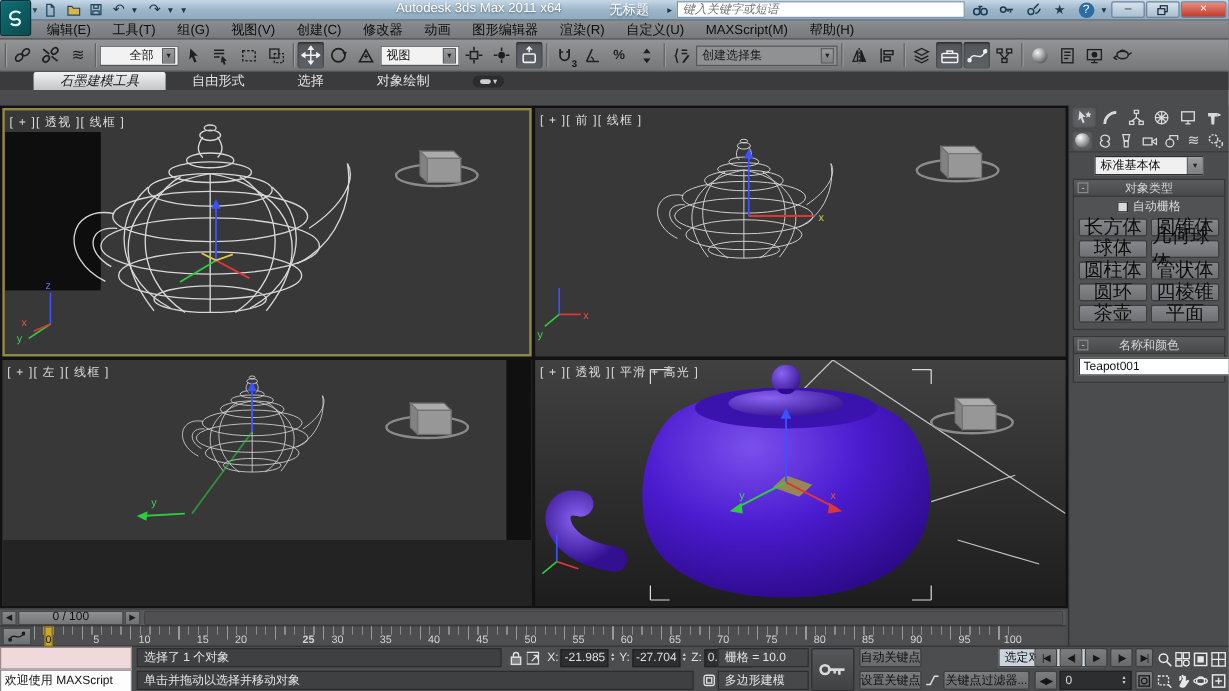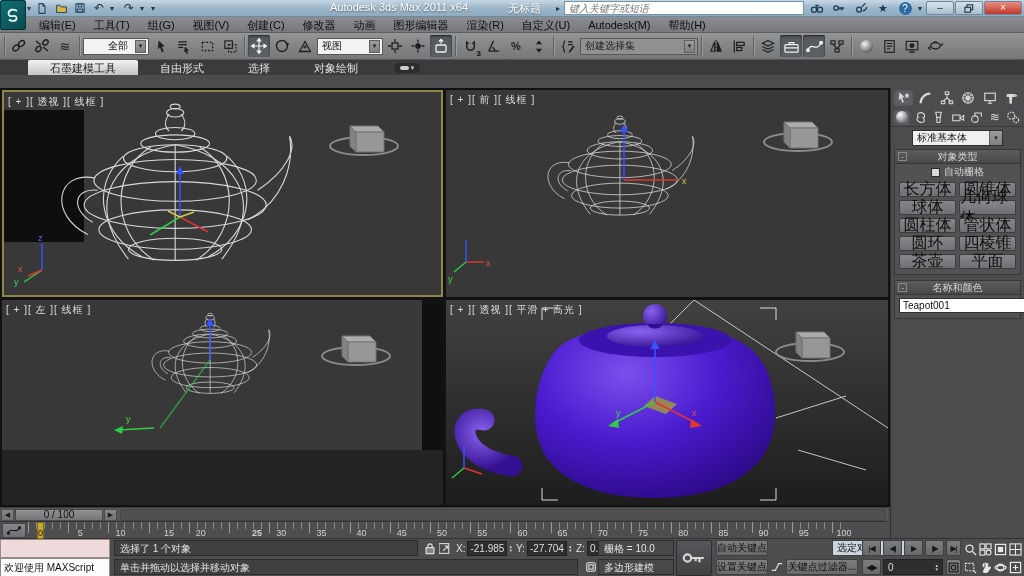--- a/index.html
+++ b/index.html
@@ -52,21 +52,21 @@
     font-size:10px; color:#111; padding:0 2px 0 4px; }
   .tdrop .arrowbox { width:11px; height:13px; margin-left:3px; background:linear-gradient(#9a9c9e,#7e8082);
     border:1px solid #5e6062; display:flex; align-items:center; justify-content:center; font-size:7px; color:#222; }
   .tdrop.darkdd { background:#8f9193; color:#1a1a1a; }
   .subchar { position:absolute; right:0; bottom:-1px; font-size:8px; font-weight:bold; color:#101010; }
 
   
   .ribbon-tabs { position:absolute; left:0; top:60px; width:1024px; height:15px; background:#3b3b3d;
     display:flex; align-items:flex-end; padding-left:28px; }
   .rtab { padding:1px 22px; font-size:11px; color:#e3e3e3; height:15px; line-height:14px; }
-  .rtab.active { background:linear-gradient(#f2f2f3,#c4c5c7); color:#1a1a1a; border-radius:2px 2px 0 0; }
+  .rtab.active { background:linear-gradient(#f2f2f3,#c4c5c7); color:#1a1a1a; border-radius:2px 2px 0 0;font-style:italic; }
   .ribbon-min { margin-left:14px; margin-bottom:2px; width:26px; height:10px; background:#2c2c2e; border-radius:5px;
     color:#cfcfcf; font-size:7px; display:flex; align-items:center; justify-content:center; gap:2px; }
   .panel-strip { position:absolute; left:0; top:75px; width:1024px; height:13px;
     background:linear-gradient(#d6d7d9,#b9babc); border-bottom:1px solid #707274; }
   .panel-tab { position:absolute; left:2px; top:0; height:13px; padding:0 8px; background:linear-gradient(#e3e4e6,#c6c7c9);
     border:1px solid #8d8f91; border-bottom:none; font-size:10px; color:#222; line-height:12px; }
 
   
   .viewarea { position:absolute; left:0; top:88px; width:890px; height:419px; background:#121212; }
   .vp { position:absolute; background:#383838; overflow:hidden; }
@@ -238,21 +238,21 @@
     <span class="menu-item">编辑(E)</span>
     <span class="menu-item">工具(T)</span>
     <span class="menu-item">组(G)</span>
     <span class="menu-item">视图(V)</span>
     <span class="menu-item">创建(C)</span>
     <span class="menu-item">修改器</span>
     <span class="menu-item">动画</span>
     <span class="menu-item">图形编辑器</span>
     <span class="menu-item">渲染(R)</span>
     <span class="menu-item">自定义(U)</span>
-    <span class="menu-item">Autodesk(M)</span>
+    <span class="menu-item">MAXScript(M)</span>
     <span class="menu-item">帮助(H)</span>
   </div>
 
   <div class="toolbar">
     <span class="tsep"></span>
     <span class="tbtn">
       <svg width="16" height="16" viewBox="0 0 16 16" fill="none" stroke="currentColor" stroke-width="1.4">
           <ellipse cx="5" cy="10" rx="3.4" ry="2.4" transform="rotate(-42 5 10)"></ellipse>
           <ellipse cx="10.5" cy="5.5" rx="3.4" ry="2.4" transform="rotate(-42 10.5 5.5)"></ellipse>
         </svg>

